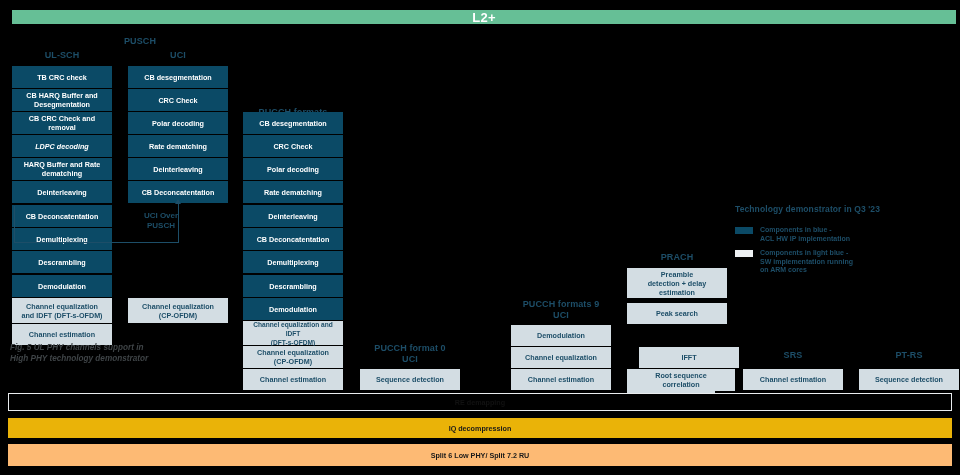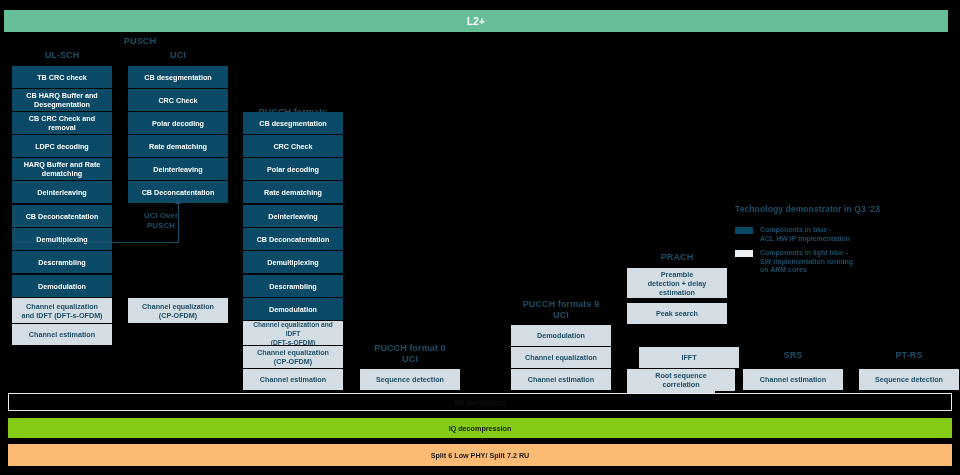--- a/index.html
+++ b/index.html
@@ -18,29 +18,29 @@
   .canvas {
     position: absolute;
     left: 0; top: 0;
     width: 960px;
     height: 475px;
     background: #000000;
   }
   
   .l2bar {
     position: absolute;
-    left: 4px;
+    left: 12px;
     top: 10px;
     width: 944px;
-    height: 22px;
+    height: 14px;
     background: #66bf96;
     display: flex;
     align-items: center;
     justify-content: center;
-    font-size: 10px;
+    font-size: 13px;
     font-weight: 700;
     color: #ffffff;
     letter-spacing: 0.2px;
   }
   
   .colhead {
     position: absolute;
     text-align: center;
     font-size: 9px;
     font-weight: 700;
@@ -155,21 +155,21 @@
   .bb-re {
     top: 393px;
     height: 18px;
     background: #000000;
     border: 1.6px solid #e9ecee;
     color: #111111;
   }
   .bb-iq {
     top: 418px;
     height: 20px;
-    background: #84cc16;
+    background: #eab308;
     color: #1a1a1a;
   }
   .bb-split {
     top: 444px;
     height: 22px;
     background: #fdba74;
     color: #1a1a1a;
   }
 </style>
 </head>
@@ -191,21 +191,21 @@
 UCI</div>
   <div class="colhead" style="left:627px; top:252px; width:100px;">PRACH</div>
   <div class="colhead" style="left:743px; top:350px; width:100px;">SRS</div>
   <div class="colhead" style="left:859px; top:350px; width:100px;">PT-RS</div>
 
   <div class="box hw" style="left:12px; top:66px;  width:100px; height:22px;">TB CRC check</div>
   <div class="box hw" style="left:12px; top:89px;  width:100px; height:22px;">CB HARQ Buffer and
 Desegmentation</div>
   <div class="box hw" style="left:12px; top:112px; width:100px; height:22px;">CB CRC
 Check and removal</div>
-  <div class="box hw" style="left:12px; top:135px; width:100px; height:22px;">LDPC decoding</div>
+  <div class="box hw" style="left:12px; top:135px; width:100px; height:22px;font-style:italic;">LDPC decoding</div>
   <div class="box hw" style="left:12px; top:158px; width:100px; height:22px;">HARQ Buffer and Rate
 dematching</div>
   <div class="box hw" style="left:12px; top:181px; width:100px; height:22px;">Deinterleaving</div>
   <div class="box hw" style="left:12px; top:205px; width:100px; height:22px;">CB Deconcatentation</div>
   <div class="box hw" style="left:12px; top:228px; width:100px; height:22px;">Demultiplexing</div>
   <div class="box hw" style="left:12px; top:251px; width:100px; height:22px;">Descrambling</div>
   <div class="box hw" style="left:12px; top:275px; width:100px; height:22px;">Demodulation</div>
   <div class="box sw" style="left:12px; top:298px; width:100px; height:25px; white-space:pre-line;">Channel equalization
 and IDFT (DFT-s-OFDM)</div>
   <div class="box sw" style="left:12px; top:324px; width:100px; height:21px;">Channel estimation</div>
@@ -268,18 +268,20 @@
 ACL HW IP implementation</span>
     </div>
     <div class="legend-row">
       <span class="legend-swatch sw"></span>
       <span class="legend-text">Components in light blue -
 SW implementation running
 on ARM cores</span>
     </div>
   </div>
 
+  <div class="caption">Fig. 5 UL PHY channels support in
+High PHY technology demonstrator</div>
 
   <div class="bottombar bb-re">RE demapping</div>
   <div class="bottombar bb-iq">IQ decompression</div>
   <div class="bottombar bb-split">Split 6 Low PHY/ Split 7.2 RU</div>
 
 </div>
 
 </body></html>

